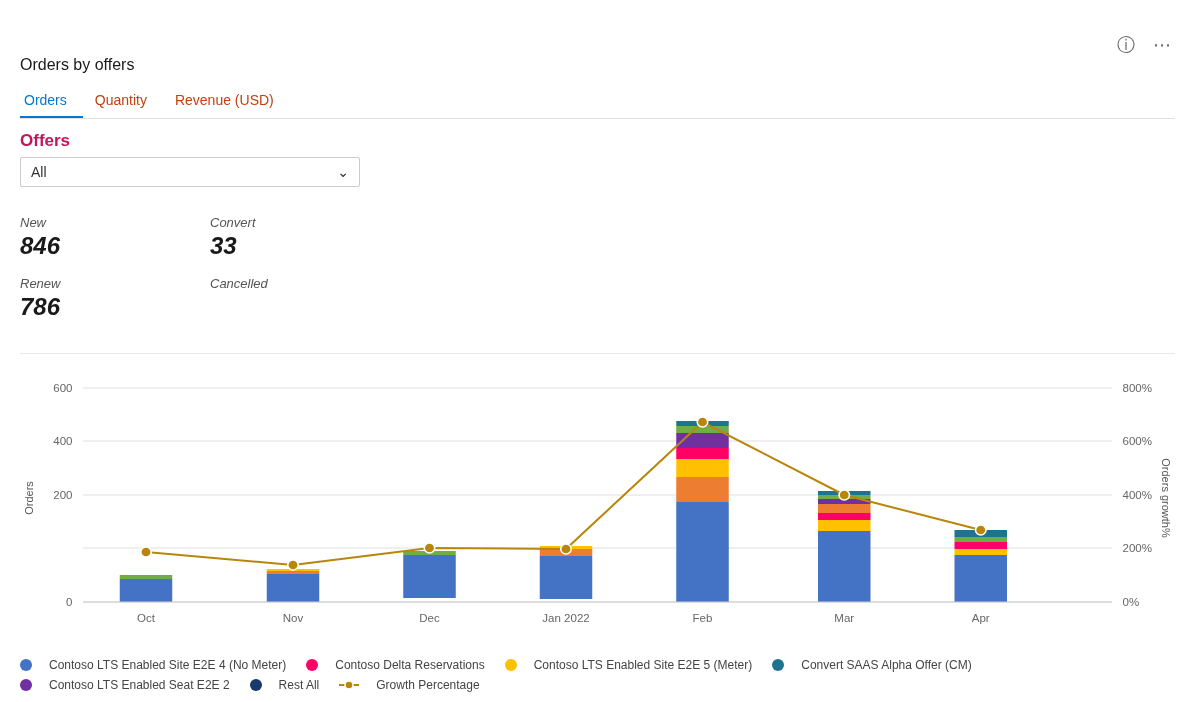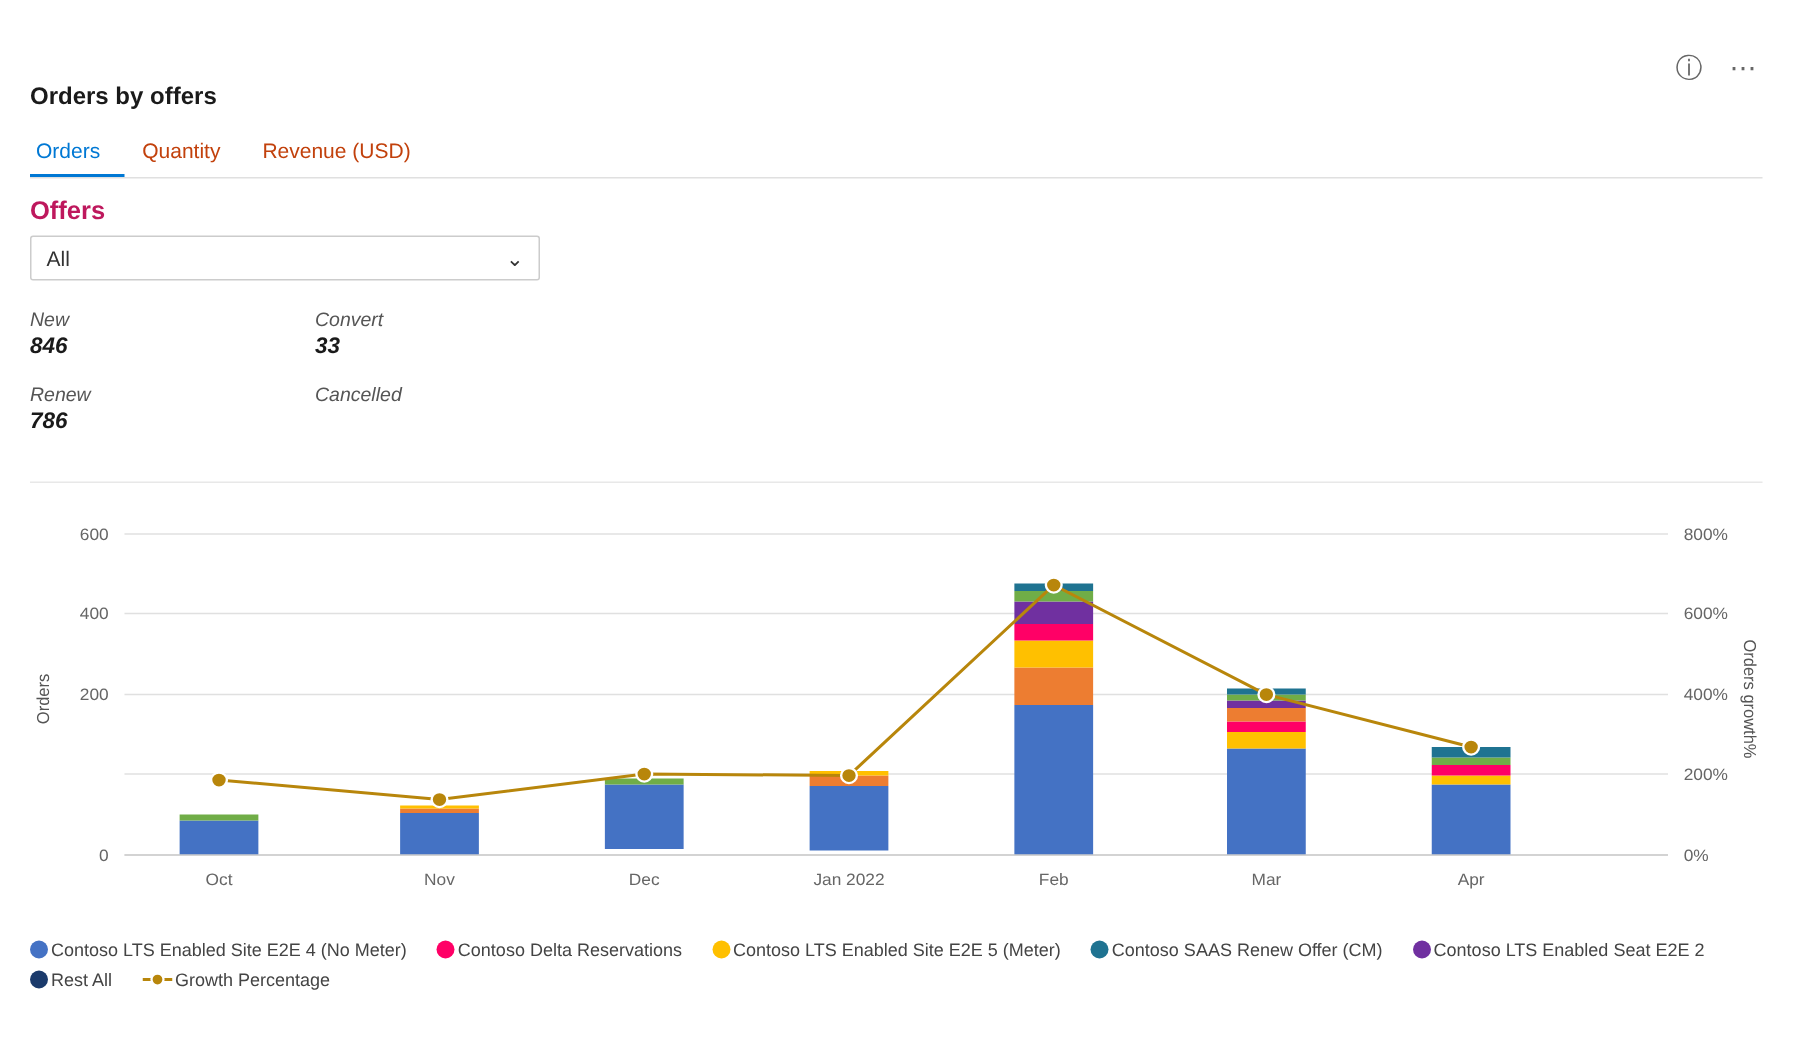--- a/index.html
+++ b/index.html
@@ -12,21 +12,21 @@
       padding: 16px 20px;
     }
     .widget-header {
       display: flex;
       justify-content: space-between;
       align-items: center;
       margin-bottom: 10px;
     }
     .widget-title {
       font-size: 16px;
-      font-weight: 700;
+      font-weight: 400;
       color: #1a1a1a;
       margin-top: 40px;
     }
     .widget-actions {
       display: flex;
       gap: 10px;
       align-items: center;
     }
     .icon-btn {
       cursor: pointer;
@@ -65,41 +65,41 @@
       display: flex;
       align-items: center;
       justify-content: space-between;
       border: 1px solid #ccc;
       border-radius: 2px;
       padding: 6px 10px;
       width: 340px;
       font-size: 14px;
       cursor: pointer;
       color: #333;
-      margin-bottom: 14px;
+      margin-bottom: 24px;
       text-align: center;
     }
     .metrics-grid {
       display: grid;
       grid-template-columns: 1fr 1fr;
       gap: 0;
       width: 380px;
       margin-bottom: 20px;
     }
     .metric-item {
       padding: 4px 0 12px 0;
       font-style: italic;
     }
     .metric-label {
       font-size: 13px;
       color: #555;
       margin-bottom: 2px;
     }
     .metric-value {
-      font-size: 15px;
+      font-size: 24px;
       font-weight: 700;
       color: #1a1a1a;
     }
     .chart-section {
       border-top: 1px solid #e8e8e8;
       padding-top: 14px;
     }
     .chart-title {
       font-size: 15px;
       font-weight: 600;
@@ -119,21 +119,21 @@
       display: flex;
       flex-wrap: wrap;
       gap: 6px 20px;
       margin-top: 10px;
       font-size: 12px;
       color: #444;
     }
     .legend-item {
       display: flex;
       align-items: center;
-      gap: 2px;
+      gap: 17px;
     }
     .legend-dot {
       width: 12px;
       height: 12px;
       border-radius: 50%;
       flex-shrink: 0;
     }
   </style>
 </head>
 <body>
@@ -273,21 +273,21 @@
     <div class="legend-item">
       <div class="legend-dot" style="background:#ff0066;"></div>
       <span>Contoso Delta Reservations</span>
     </div>
     <div class="legend-item">
       <div class="legend-dot" style="background:#ffc000;"></div>
       <span>Contoso LTS Enabled Site E2E 5 (Meter)</span>
     </div>
     <div class="legend-item">
       <div class="legend-dot" style="background:#1f7391;"></div>
-      <span>Contoso SAAS Renew Offer (CM)</span>
+      <span>Convert SAAS Alpha Offer (CM)</span>
     </div>
     <div class="legend-item">
       <div class="legend-dot" style="background:#7030a0;"></div>
       <span>Contoso LTS Enabled Seat E2E 2</span>
     </div>
     <div class="legend-item">
       <div class="legend-dot" style="background:#1a3a6b;"></div>
       <span>Rest All</span>
     </div>
     <div class="legend-item">

